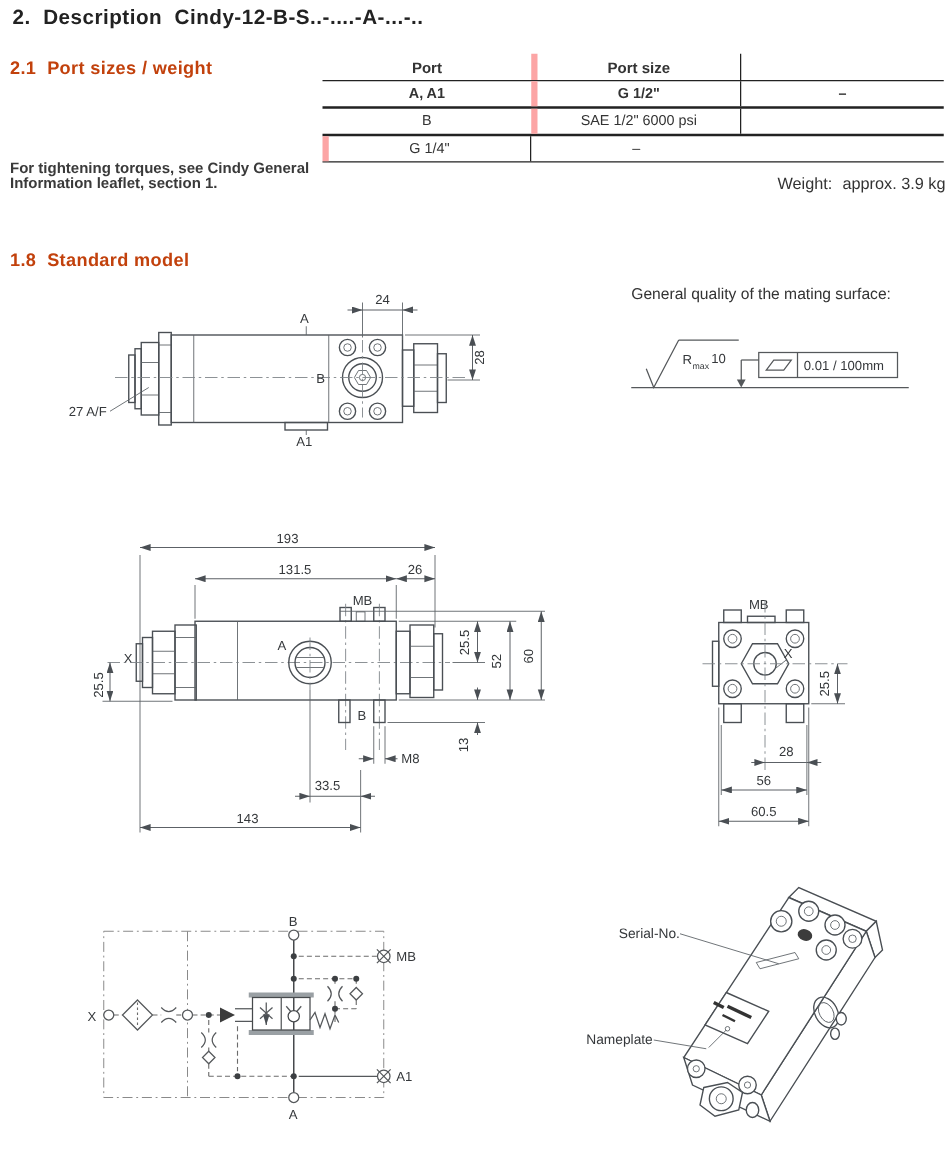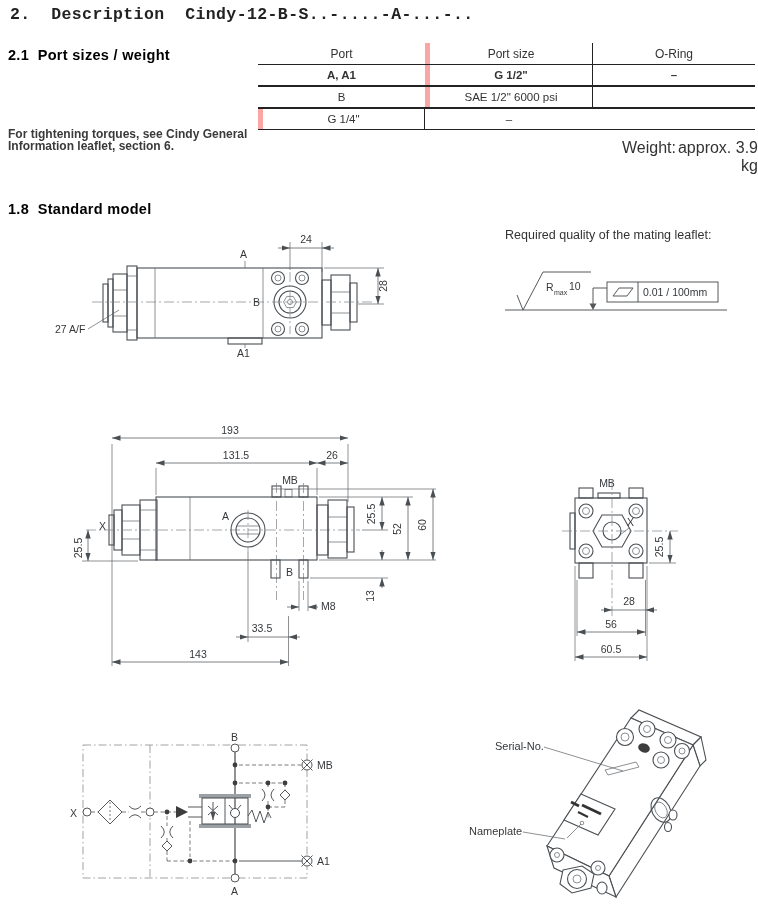--- a/index.html
+++ b/index.html
@@ -1,30 +1,30 @@
 <!DOCTYPE html>
 <html><head>
 <meta charset="utf-8">
 <style>
   html,body { margin:0; padding:0; background:#ffffff; }
   body { width:758px; height:923px; position:relative; font-family:"Liberation Sans", sans-serif; color:#2b2b2b; overflow:hidden; }
   .abs { position:absolute; }
   .h1 { font-size:16.5px; font-weight:bold; letter-spacing:.4px; white-space:pre; color:#222; }
-  .h2 { font-size:14.5px; font-weight:bold; letter-spacing:.3px; white-space:pre; color:#000000; }
+  .h2 { font-size:14.5px; font-weight:bold; letter-spacing:.3px; white-space:pre; color:#c2410c; }
   .note { font-size:12px; line-height:12px; color:#3a3a3a;font-weight:bold; }
-  .small { font-size:16px; color:#333; }
+  .small { font-size:13px; color:#333; }
   .caption { font-size:12.5px; color:#333; }
 
   
   .ptable { position:absolute; left:258px; top:43px; width:497px; border-bottom:1px solid #222; }
   .prow { display:grid; grid-template-columns:167px 168px 162px; }
   .prow.sep1 { border-top:1px solid #222;font-weight:bold; }
   .prow.sep2 { border-top:2px solid #222; }
   .pcell { text-align:center; font-size:11.5px; color:#333; height:20px; line-height:20px; }
-  .phead .pcell { font-size:12px; height:21px; line-height:23px; }
+  .phead .pcell { font-size:12px; height:21px; line-height:23px;font-weight:bold; }
   .pcell.mid { border-left:5px solid #fca5a5; border-right:1px solid #222; }
 
   svg { overflow:visible; display:block; }
   svg text { font-family:"Liberation Sans", sans-serif; font-size:10.5px; fill:#35383b; }
   .ol  { stroke:#4a4f54; stroke-width:1.1; fill:none; }
   .thin{ stroke:#5c6166; stroke-width:0.7; fill:none; }
   .dim { stroke:#5c6166; stroke-width:0.8; fill:none; }
   .cl  { stroke:#7d8287; stroke-width:0.7; fill:none; stroke-dasharray:10 3 2 3; }
   .dash{ stroke:#6b6b6b; stroke-width:0.9; fill:none; stroke-dasharray:4 2.5; }
   .dd  { stroke:#8a8a8a; stroke-width:0.8; fill:none; stroke-dasharray:8 3 1.5 3; }
@@ -38,47 +38,46 @@
   <defs>
     <marker id="ae" markerUnits="userSpaceOnUse" markerWidth="9" markerHeight="6" refX="8.5" refY="2.75" orient="auto">
       <path d="M0,0L8.5,2.75L0,5.5Z" fill="#4a4f54"></path>
     </marker>
     <marker id="as" markerUnits="userSpaceOnUse" markerWidth="9" markerHeight="6" refX="8.5" refY="2.75" orient="auto-start-reverse">
       <path d="M0,0L8.5,2.75L0,5.5Z" fill="#4a4f54"></path>
     </marker>
   </defs>
 </svg>
 
-<div class="abs h1" style="left:10px; top:5px;font-family:Liberation Mono, monospace;">2.  Description  Cindy-12-B-S..-....-A-...-..</div>
+<div class="abs h1" style="left:10px; top:5px;">2.  Description  Cindy-12-B-S..-....-A-...-..</div>
 <div class="abs h2" style="left:8px; top:47px;">2.1  Port sizes / weight</div>
 
 <div class="ptable">
   <div class="prow phead">
     <div class="pcell">Port</div>
     <div class="pcell mid">Port size</div>
-    <div class="pcell">O-Ring</div>
   </div>
   <div class="prow sep1">
     <div class="pcell">A, A1</div>
     <div class="pcell mid">G 1/2"</div>
     <div class="pcell">–</div>
   </div>
   <div class="prow sep2">
     <div class="pcell">B</div>
     <div class="pcell mid">SAE 1/2" 6000 psi</div>
   </div>
   <div class="prow sep2">
     <div class="pcell mid">G 1/4"</div>
     <div class="pcell">–</div>
   </div>
 </div>
 
 <div class="abs note" style="left:8px; top:128px;">
   <div>For tightening torques, see Cindy General</div>
-  <div>Information leaflet, section 6.</div>
+  <div>Information leaflet, section 1.</div>
 </div>
 <div class="abs small" style="left:622px; top:139px;">Weight:</div>
 <div class="abs small" style="left:674px; top:139px;text-align:right;">approx. 3.9 kg</div>
 
 <div class="abs h2" style="left:8px; top:201px;">1.8  Standard model</div>
 
 <svg class="abs" style="left:40px; top:222px;" width="365" height="152">
   <g>
     <rect class="ol" x="63" y="62" width="5" height="38"></rect>
     <rect class="ol" x="68" y="57" width="5" height="48"></rect>
@@ -140,21 +139,21 @@
     <text x="200" y="36">A</text>
     <line class="thin" x1="205" y1="39" x2="205" y2="46"></line>
     <text x="213" y="84">B</text>
     <text x="197" y="135">A1</text>
     <line class="thin" x1="205" y1="122" x2="205" y2="126"></line>
     <text x="15" y="111">27 A/F</text>
     <line class="thin" x1="48" y1="107" x2="79" y2="88"></line>
   </g>
 </svg>
 
-<div class="abs caption" style="left:505px; top:228px;">Required quality of the mating leaflet:</div>
+<div class="abs caption" style="left:505px; top:228px;">General quality of the mating surface:</div>
 <svg class="abs" style="left:505px; top:262px;" width="245" height="58">
   <line class="sol" x1="0" y1="48" x2="222" y2="48"></line>
   <g>
     <polyline class="sol" points="12,33 18,48 38,10"></polyline>
     <line class="sol" x1="38" y1="10" x2="86" y2="10"></line>
     <text x="41" y="29">R</text>
     <text x="49" y="33" style="font-size:7px">max</text>
     <text x="64" y="28">10</text>
   </g>
   <g>

